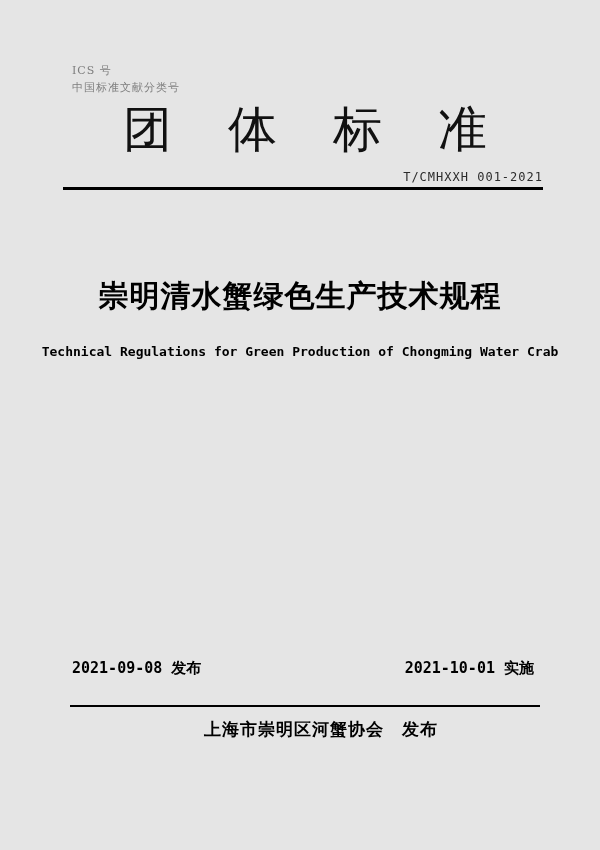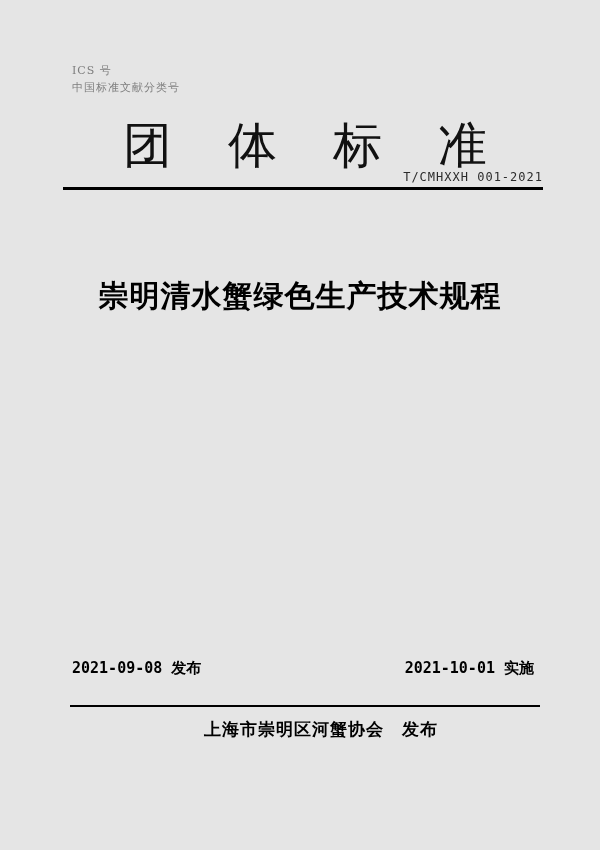--- a/index.html
+++ b/index.html
@@ -32,21 +32,20 @@
     position: absolute;
     left: 123px;
     top: 100px;
     width: 430px;
     font-size: 49px;
     line-height: 60px;
     letter-spacing: 56px;
     white-space: nowrap;
     font-weight: 500;
     color: #111111;
-    margin-top: 16px;
   }
   
   .std-number {
     position: absolute;
     right: 57px;
     top: 170px;
     font-size: 12px;
     letter-spacing: 1px;
     color: #2b2b2b;
     font-family: "DejaVu Sans Mono", "Liberation Mono", monospace;
@@ -127,20 +126,21 @@
   </div>
 
   <div class="std-type">团体标准</div>
 
   <div class="std-number">T/CMHXXH 001-2021</div>
 
   <div class="rule-top"></div>
 
   <div class="cn-title">崇明清水蟹绿色生产技术规程</div>
 
+  <div class="en-title">Technical Regulations for Green Production of Chongming Water Crab</div>
 
   <div class="date-row">
     <span>2021-09-08 发布</span>
     <span>2021-10-01 实施</span>
   </div>
 
   <div class="rule-bottom"></div>
 
   <div class="publisher">上海市崇明区河蟹协会　发布</div>
 

